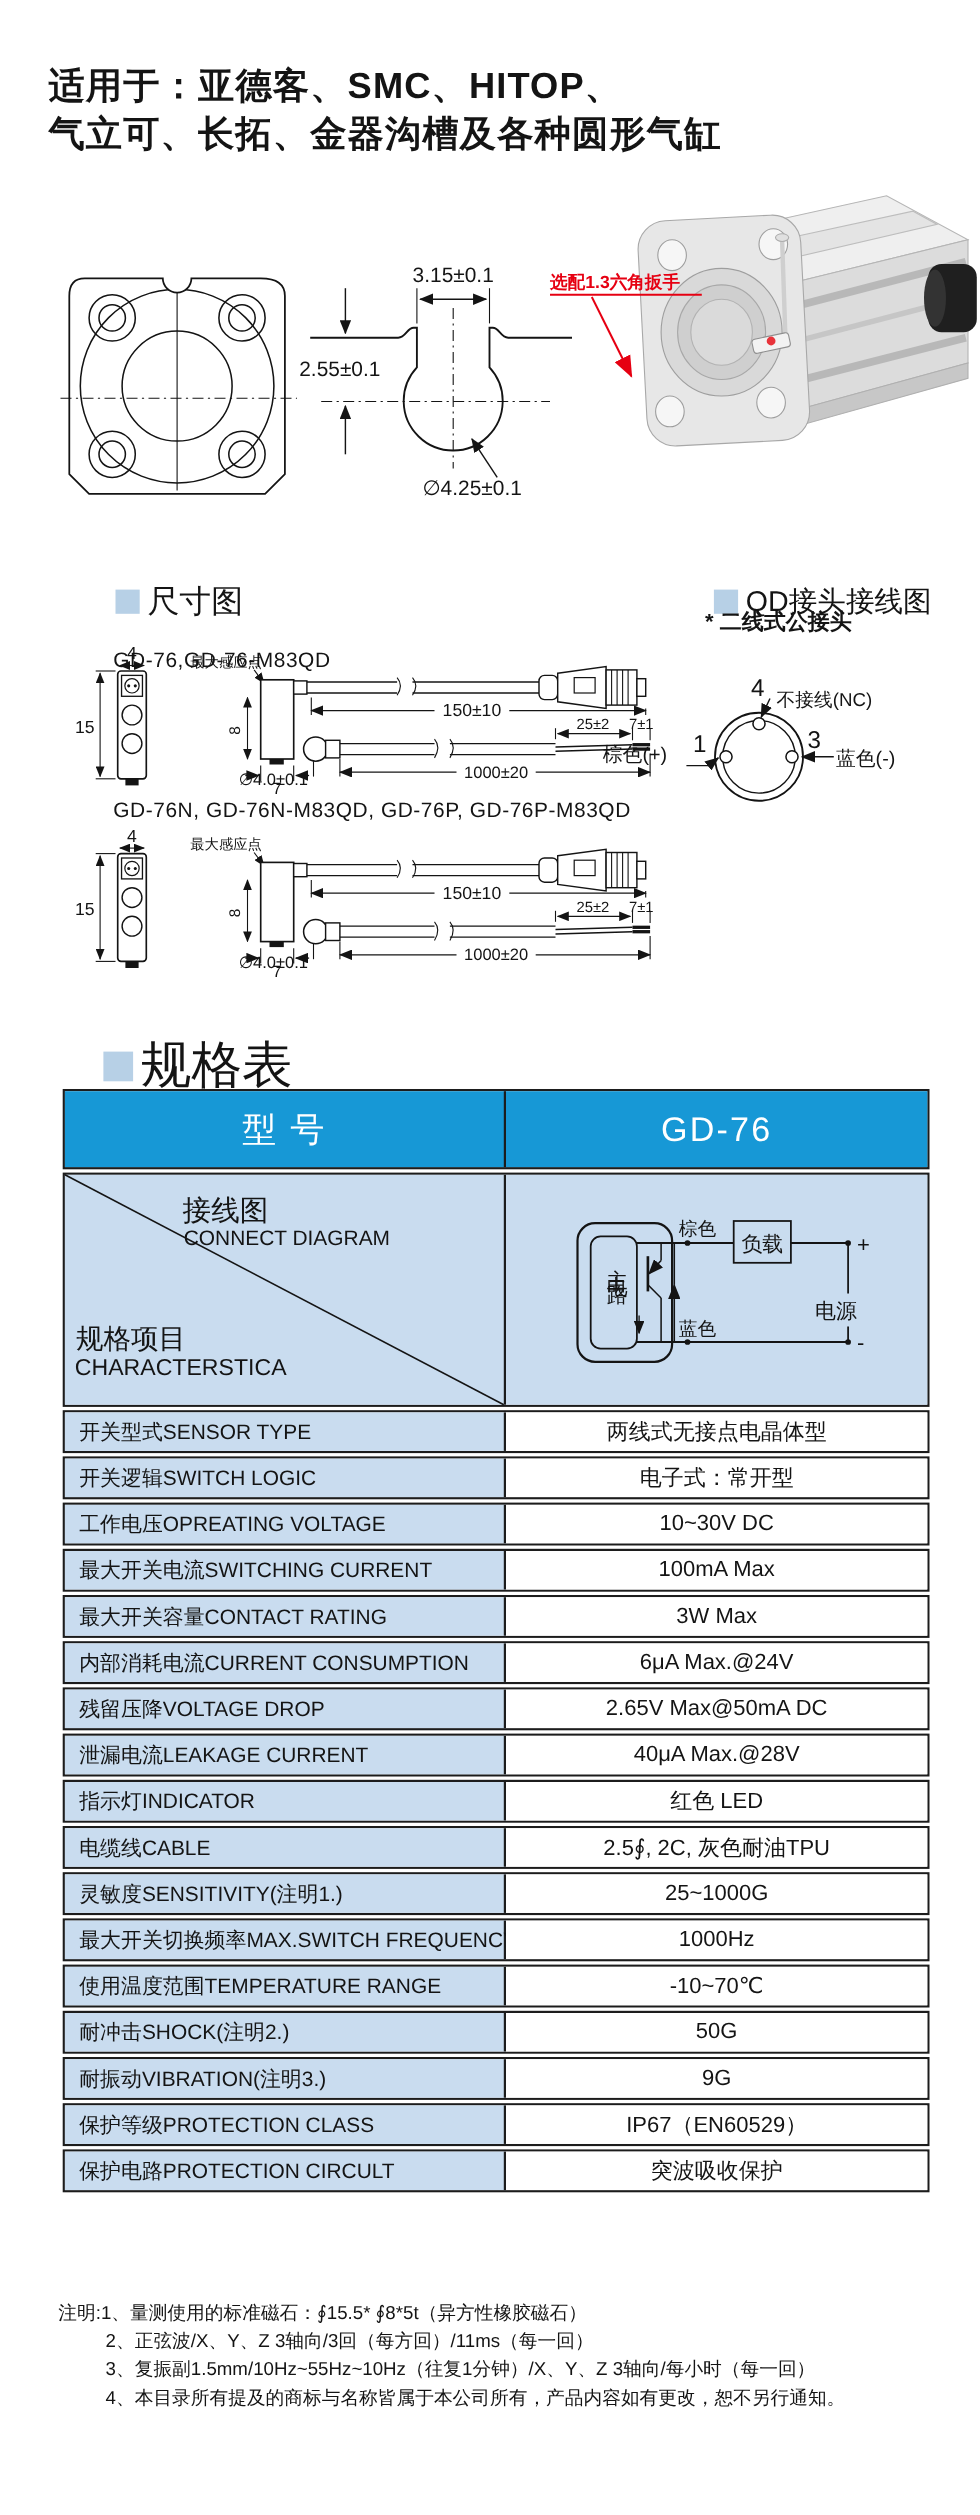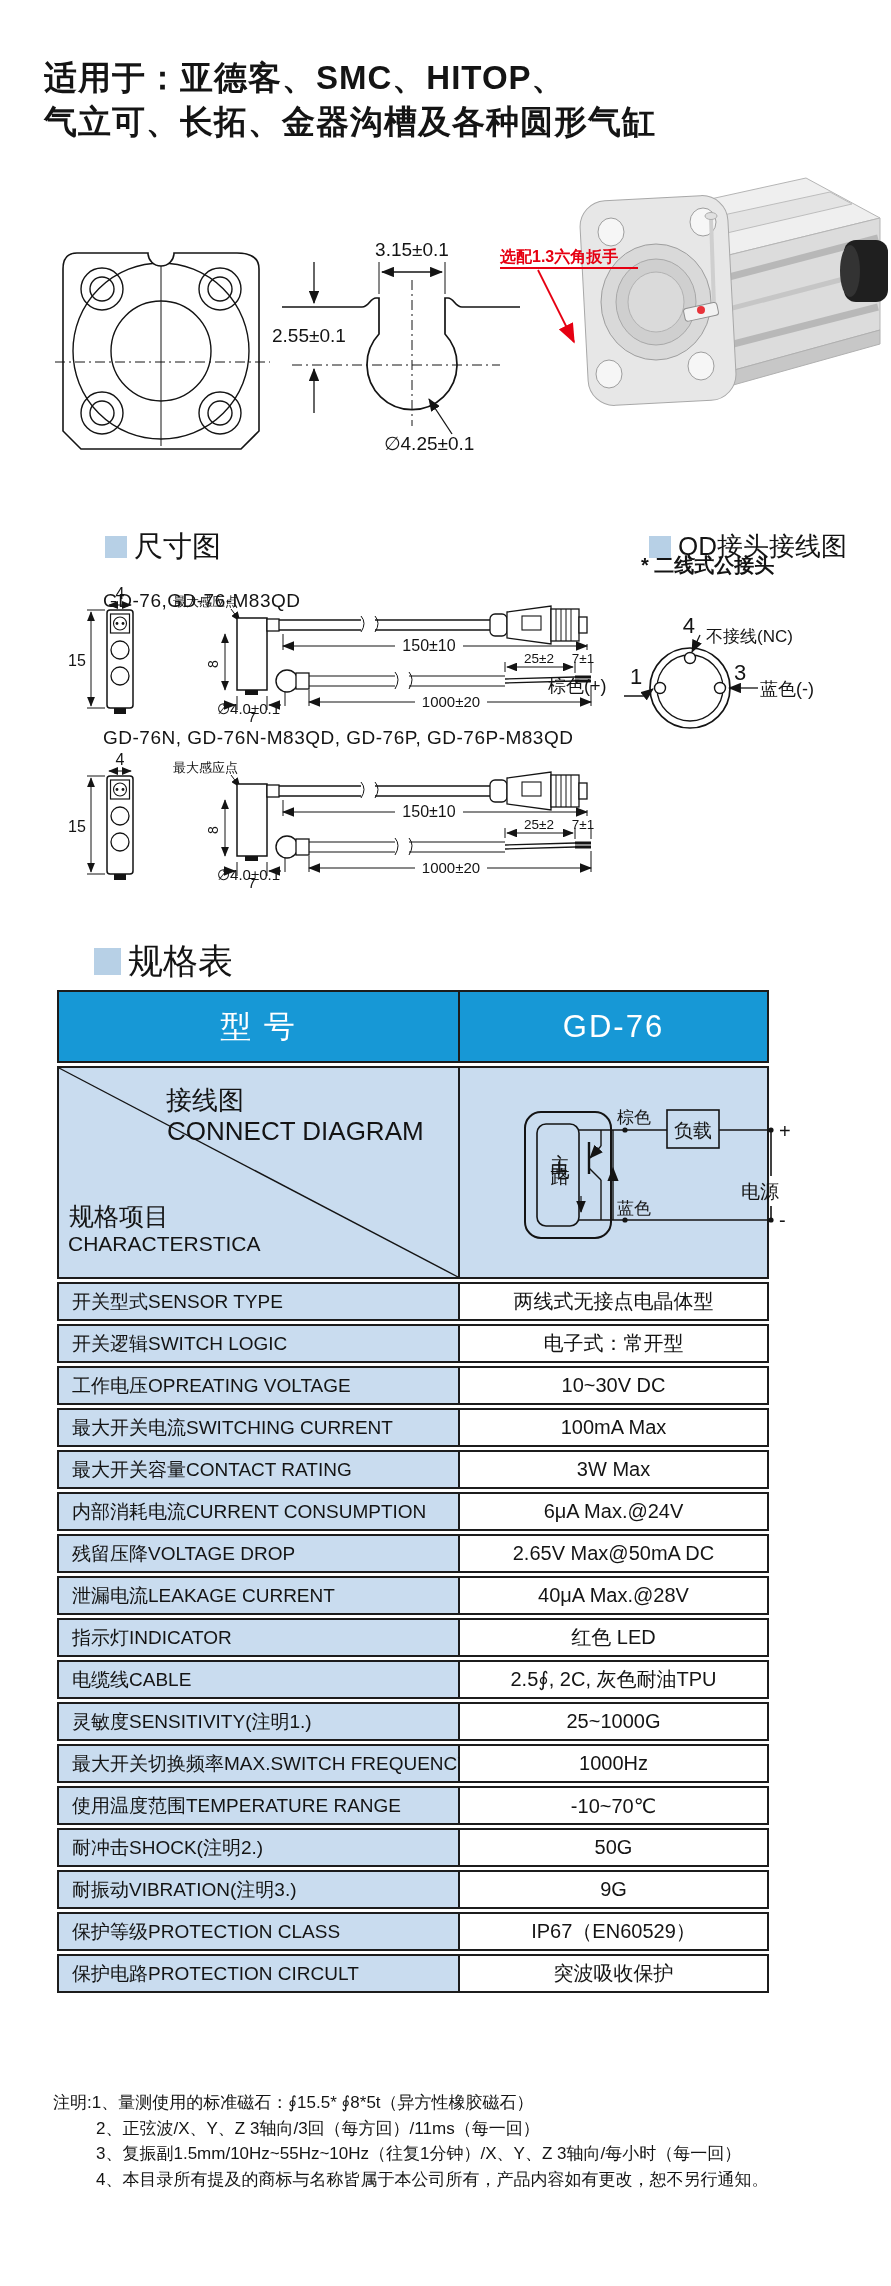--- a/index.html
+++ b/index.html
@@ -19,34 +19,34 @@
   .sec-head{display:flex;align-items:center;font-weight:normal;padding-left:37px;}
   .sec-head .sq{display:inline-block;background:var(--sq-blue);margin-right:7px;}
   .sq22{width:22px;height:22px;}
   .sq26{width:27px;height:27px;}
   .dim-head{left:68px;top:527px;font-size:29px;}
   .qd-head{left:612px;top:529px;font-size:26px;}
   .qd-sub{left:641px;top:552px;font-size:20px;font-weight:bold;}
   .models{font-size:19px;letter-spacing:.5px;}
   .m1{left:103px;top:590px;}
   .m2{left:103px;top:727px;}
-  .spec-head{left:57px;top:938px;font-size:35px;text-align:right;}
-  .spec-table{left:57px;top:990px;width:712px;}
+  .spec-head{left:57px;top:938px;font-size:46px;text-align:right;}
+  .spec-table{left:57px;top:990px;width:788px;}
   .trow{display:flex;border:2px solid #1c1c1c;margin-bottom:3px;background:#fff;}
   .tl{width:401px;background:var(--cell-blue);border-right:2px solid #1c1c1c;display:flex;align-items:center;padding-left:13px;font-size:19px;white-space:nowrap;}
   .tr2{flex:1;display:flex;align-items:center;justify-content:center;font-size:20px;background:#fff;}
   .thead{height:73px;}
   .thead .tl,.thead .tr2{background:var(--header-blue);color:#fff;font-size:31px;justify-content:center;padding-left:0;letter-spacing:2px;}
   .tdiag{height:213px;}
   .tdiag .tl{position:relative;display:block;padding:0;}
   .tdiag .tr2{position:relative;background:var(--cell-blue);display:block;}
   .diag-line{position:absolute;left:0;top:0;width:100%;height:100%;}
   .dcell-txt{position:absolute;white-space:nowrap;}
   .t-cn{left:107px;top:15px;font-size:26px;}
-  .t-en{left:108px;top:48px;font-size:26px;}
+  .t-en{left:108px;top:48px;font-size:19px;}
   .b-cn{left:10px;top:132px;font-size:25px;}
   .b-en{left:9px;top:164px;font-size:21px;}
   .data{height:39px;}
   .main-circuit-v{position:absolute;left:87px;top:70px;writing-mode:vertical-rl;text-orientation:upright;font-size:19px;letter-spacing:7px;white-space:nowrap;}
   .notes{left:53px;top:2090px;font-size:17px;line-height:25.5px;}
   .notes .ind{padding-left:43px;}
   .red-callout{fill:var(--red);font-size:16px;font-weight:bold;}
 </style>
 </head>
 <body>

